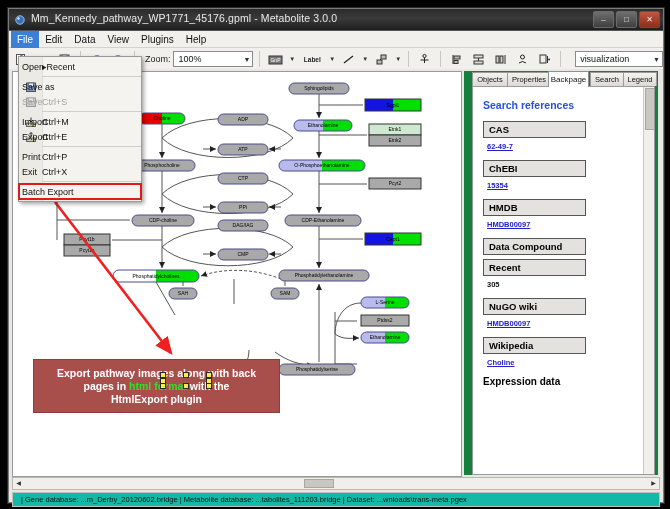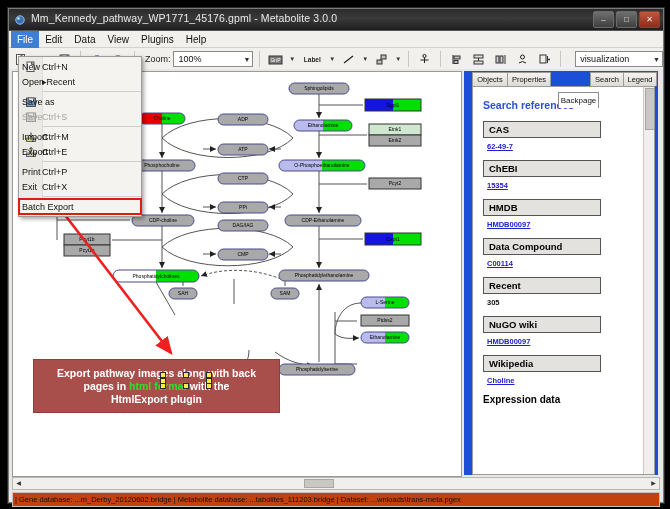--- a/index.html
+++ b/index.html
@@ -49,47 +49,47 @@
   
   .content{position:absolute;left:0;top:60px;right:0;bottom:0;background:#e8e7e3;}
 
   
   .canvas-wrap{position:absolute;left:3px;top:2px;width:448px;height:404px;
     border:1px solid #9a9a9a;background:#fff;overflow:hidden;}
   .canvas{position:absolute;left:0;top:0;width:100%;height:100%;}
 
   
   .side{position:absolute;left:455px;top:2px;width:194px;height:404px;
-    background:#1d4ed8;}
+    background:#15803d;}
   .tabstrip{position:relative;height:15px;margin-left:8px;}
   .tab{position:absolute;top:1px;height:13px;border:1px solid #9b9b9b;
     background:linear-gradient(to bottom,#f4f3ef,#dcdad4);font-size:7.5px;color:#111;
     display:flex;align-items:center;justify-content:center;border-bottom:none;}
   .tab.sel{background:#fff;top:0;height:15px;border-color:#8f8f8f;z-index:3;font-size:8px;}
   .sidebody{position:absolute;left:8px;top:15px;right:3px;bottom:0;background:#fff;
     border:1px solid #9b9b9b;overflow:hidden;}
   .vscroll{position:absolute;right:0;top:0;width:10px;bottom:0;background:#f0efeb;border-left:1px solid #cbc9c3;}
   .vscroll .thumb{position:absolute;left:1px;top:1px;width:8px;height:40px;background:#c9c7c1;border:1px solid #a9a7a1;}
   .xref-title{font-size:10.5px;font-weight:bold;color:#2b4fd6;margin:12px 0 10px 10px;
     font-family:"Liberation Sans",sans-serif;}
   .xref-block{margin:0 0 4px 10px;}
-  .xref-head{width:118px;border:1px solid #555;background:#e3e2de;font-size:9.5px;
+  .xref-head{width:103px;border:1px solid #555;background:#e3e2de;font-size:9.5px;
     font-weight:bold;color:#000;padding:2px 5px;box-sizing:border-box;}
   .xref-val{font-size:7.5px;margin:4px 0 9px 4px;color:#2020cc;text-decoration:underline;font-weight:bold;}
   .xref-val.plain{color:#111;text-decoration:none;}
   .expr{font-size:10px;font-weight:bold;color:#000;margin:6px 0 0 10px;}
 
   
   .statuswrap{position:absolute;left:3px;top:408px;width:648px;height:26px;}
   .hscroll{position:relative;height:11px;background:#f0efeb;border:1px solid #b9b7b1;}
   .hscroll .thumb{position:absolute;left:45%;top:1px;width:28px;height:7px;background:#c9c7c1;border:1px solid #a9a7a1;}
   .hscroll .ar{position:absolute;top:0;width:11px;height:9px;font-size:6px;color:#333;
     display:flex;align-items:center;justify-content:center;background:#f0efeb;}
-  .statusbar{margin-top:2px;height:13px;border:1px solid #c2c0ba;background:#c2410c;
-    display:flex;align-items:center;font-size:7.5px;color:#111;padding-left:2px;white-space:nowrap;}
+  .statusbar{margin-top:2px;height:13px;border:1px solid #c2c0ba;background:#14b8a6;
+    display:flex;align-items:center;font-size:7.5px;color:#111;padding-left:8px;white-space:nowrap;}
 
   
   .dropdown{position:absolute;left:9px;top:47px;width:122px;background:#f4f3ef;
     border:1px solid #9b9b9b;box-shadow:2px 2px 4px rgba(0,0,0,.35);z-index:40;padding:2px 0;}
   .dd-gutter{position:absolute;left:0;top:0;bottom:0;width:23px;background:#eceae4;border-right:1px solid #e0ded8;}
   .dd-item{position:relative;height:15px;display:flex;align-items:center;font-size:9px;color:#111;z-index:2;}
   .dd-item .ico{width:23px;height:15px;display:flex;align-items:center;justify-content:center;}
   .dd-item .lbl{flex:1;padding-left:3px;}
   .dd-item .acc{padding-right:7px;font-size:9px;color:#111;}
   .dd-item.disabled .lbl,.dd-item.disabled .acc{color:#a6a49e;}
@@ -430,21 +430,21 @@
               </marker>
             </defs>
         <line x1="42" y1="130" x2="158" y2="281" stroke="#ee2020" stroke-width="2.6" marker-end="url(#rah)"></line>
       </svg>
     </div>
 
     <div class="side">
       <div class="tabstrip">
         <span class="tab" style="left:0px;   width:34px;">Objects</span>
         <span class="tab" style="left:35px;  width:42px;">Properties</span>
-        <span class="tab sel" style="left:86px;  width:39px;margin-top:21px;">Backpage</span>
+        <span class="tab sel" style="left:76px;  width:39px;">Backpage</span>
         <span class="tab" style="left:118px; width:32px;">Search</span>
         <span class="tab" style="left:151px; width:32px;">Legend</span>
       </div>
 
       <div class="sidebody">
         <div class="xref-title">Search references</div>
 
         <div class="xref-block">
           <div class="xref-head">CAS</div>
           <div class="xref-val">62-49-7</div>
@@ -452,21 +452,20 @@
         <div class="xref-block">
           <div class="xref-head">ChEBI</div>
           <div class="xref-val">15354</div>
         </div>
         <div class="xref-block">
           <div class="xref-head">HMDB</div>
           <div class="xref-val">HMDB00097</div>
         </div>
         <div class="xref-block">
           <div class="xref-head">Data Compound</div>
-          <div class="xref-val">C00114</div>
         </div>
         <div class="xref-block">
           <div class="xref-head">Recent</div>
           <div class="xref-val plain">305</div>
         </div>
         <div class="xref-block">
           <div class="xref-head">NuGO wiki</div>
           <div class="xref-val">HMDB00097</div>
         </div>
         <div class="xref-block">
@@ -490,30 +489,20 @@
       <div class="statusbar">
         <span>| Gene database: ...m_Derby_20120602.bridge | Metabolite database: ...tabolites_111203.bridge | Dataset: ...wnloads\trans-meta.pgex</span>
       </div>
     </div>
   </div>
 
   <div class="dropdown">
     <div class="dd-gutter"></div>
     <div id="ddlist">
           <div class="dd-item">
-            <span class="ico">
-              <svg width="12" height="12">
-                <rect x="2" y="1" width="7" height="9.5" fill="#fff" stroke="#555"></rect>
-                <path d="M6.5 1 L9 3.6 L6.5 3.6 Z" fill="#ddd" stroke="#555"></path>
-              </svg>
-            </span>
-            <span class="lbl">New</span>
-            <span class="acc">Ctrl+N</span>
-          </div>
-          <div class="dd-item">
             <span class="ico"></span>
             <span class="lbl">Open Recent</span>
             <span class="sub">▶</span>
           </div>
           <div class="dd-sep"></div>
           <div class="dd-item">
             <span class="ico">
               <svg width="12" height="12">
                 <rect x="1.5" y="2" width="9" height="8.5" fill="#7f9dc4" stroke="#456"></rect>
                 <rect x="3.5" y="2" width="5" height="3.5" fill="#eef3f8" stroke="#667"></rect>

